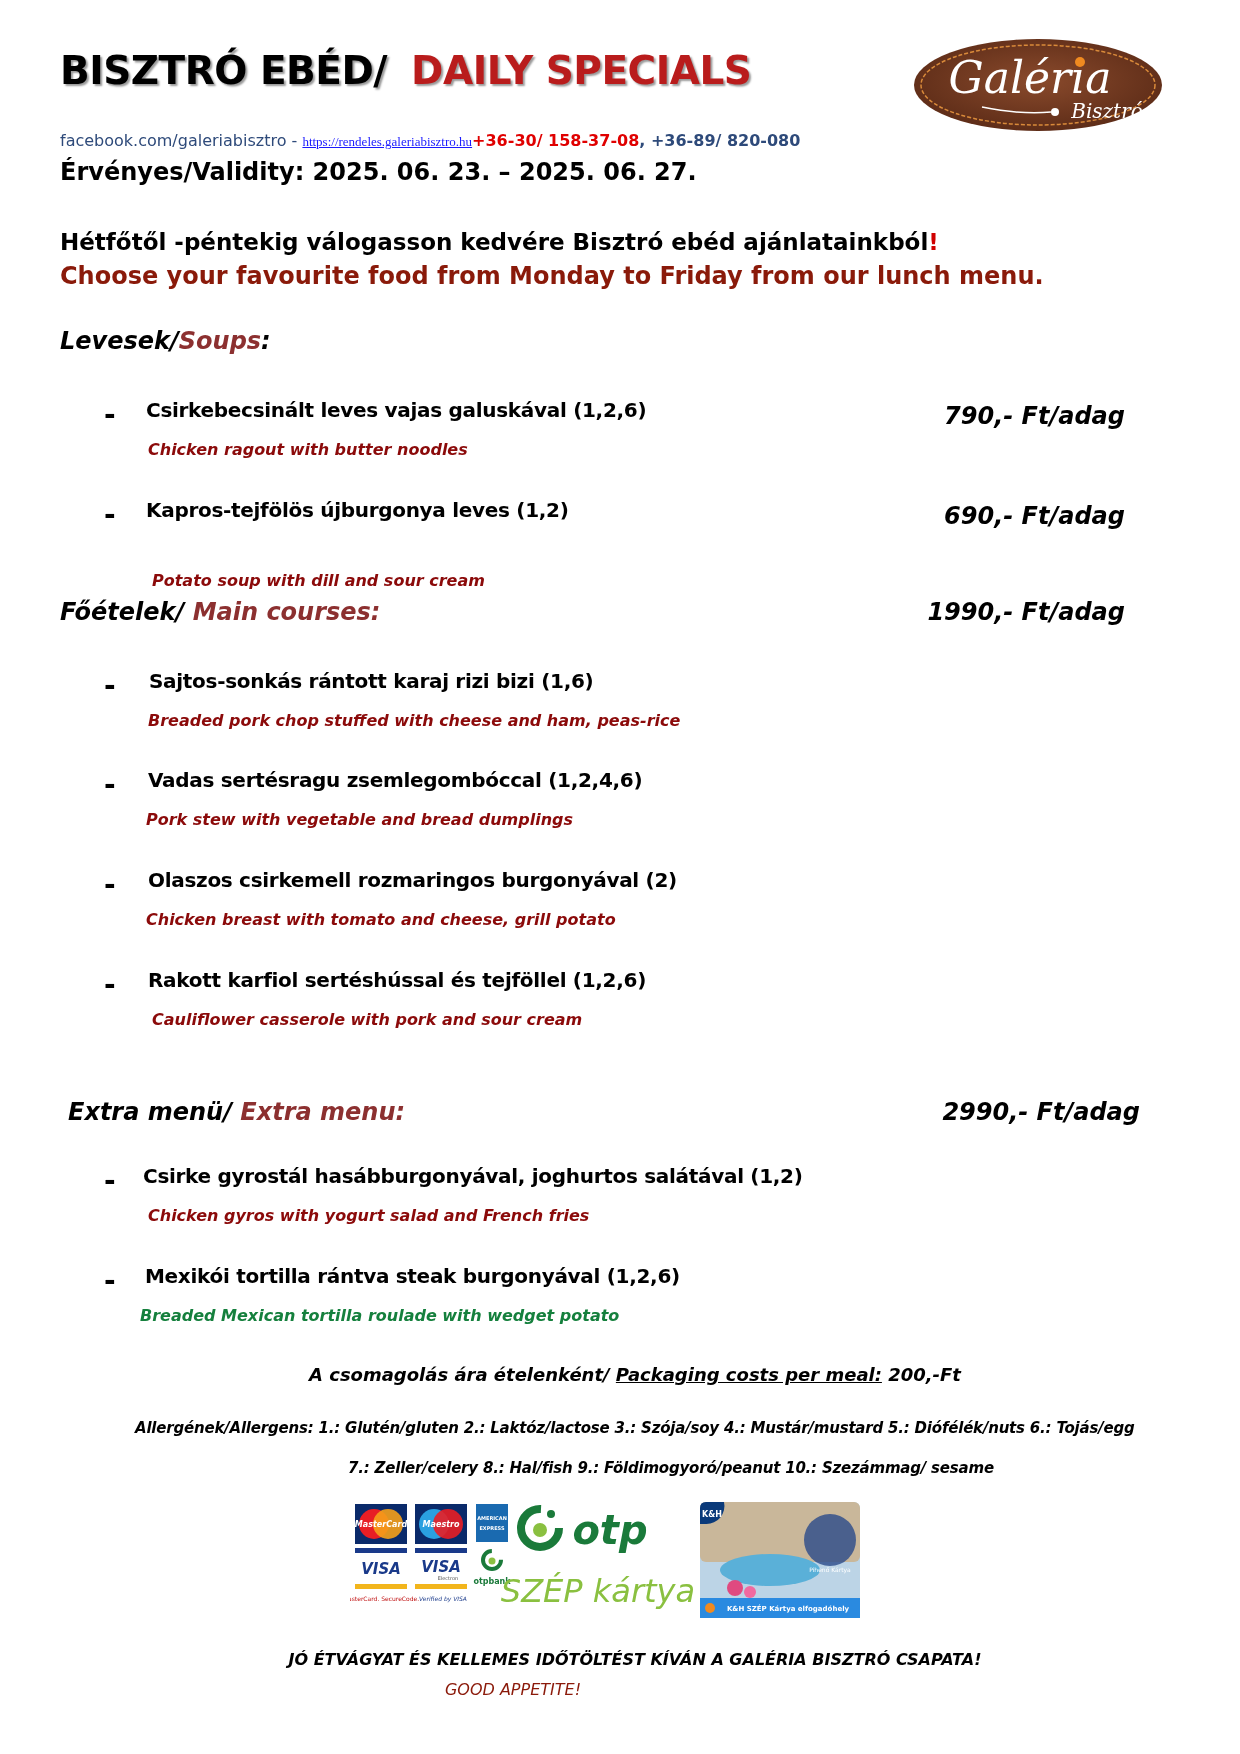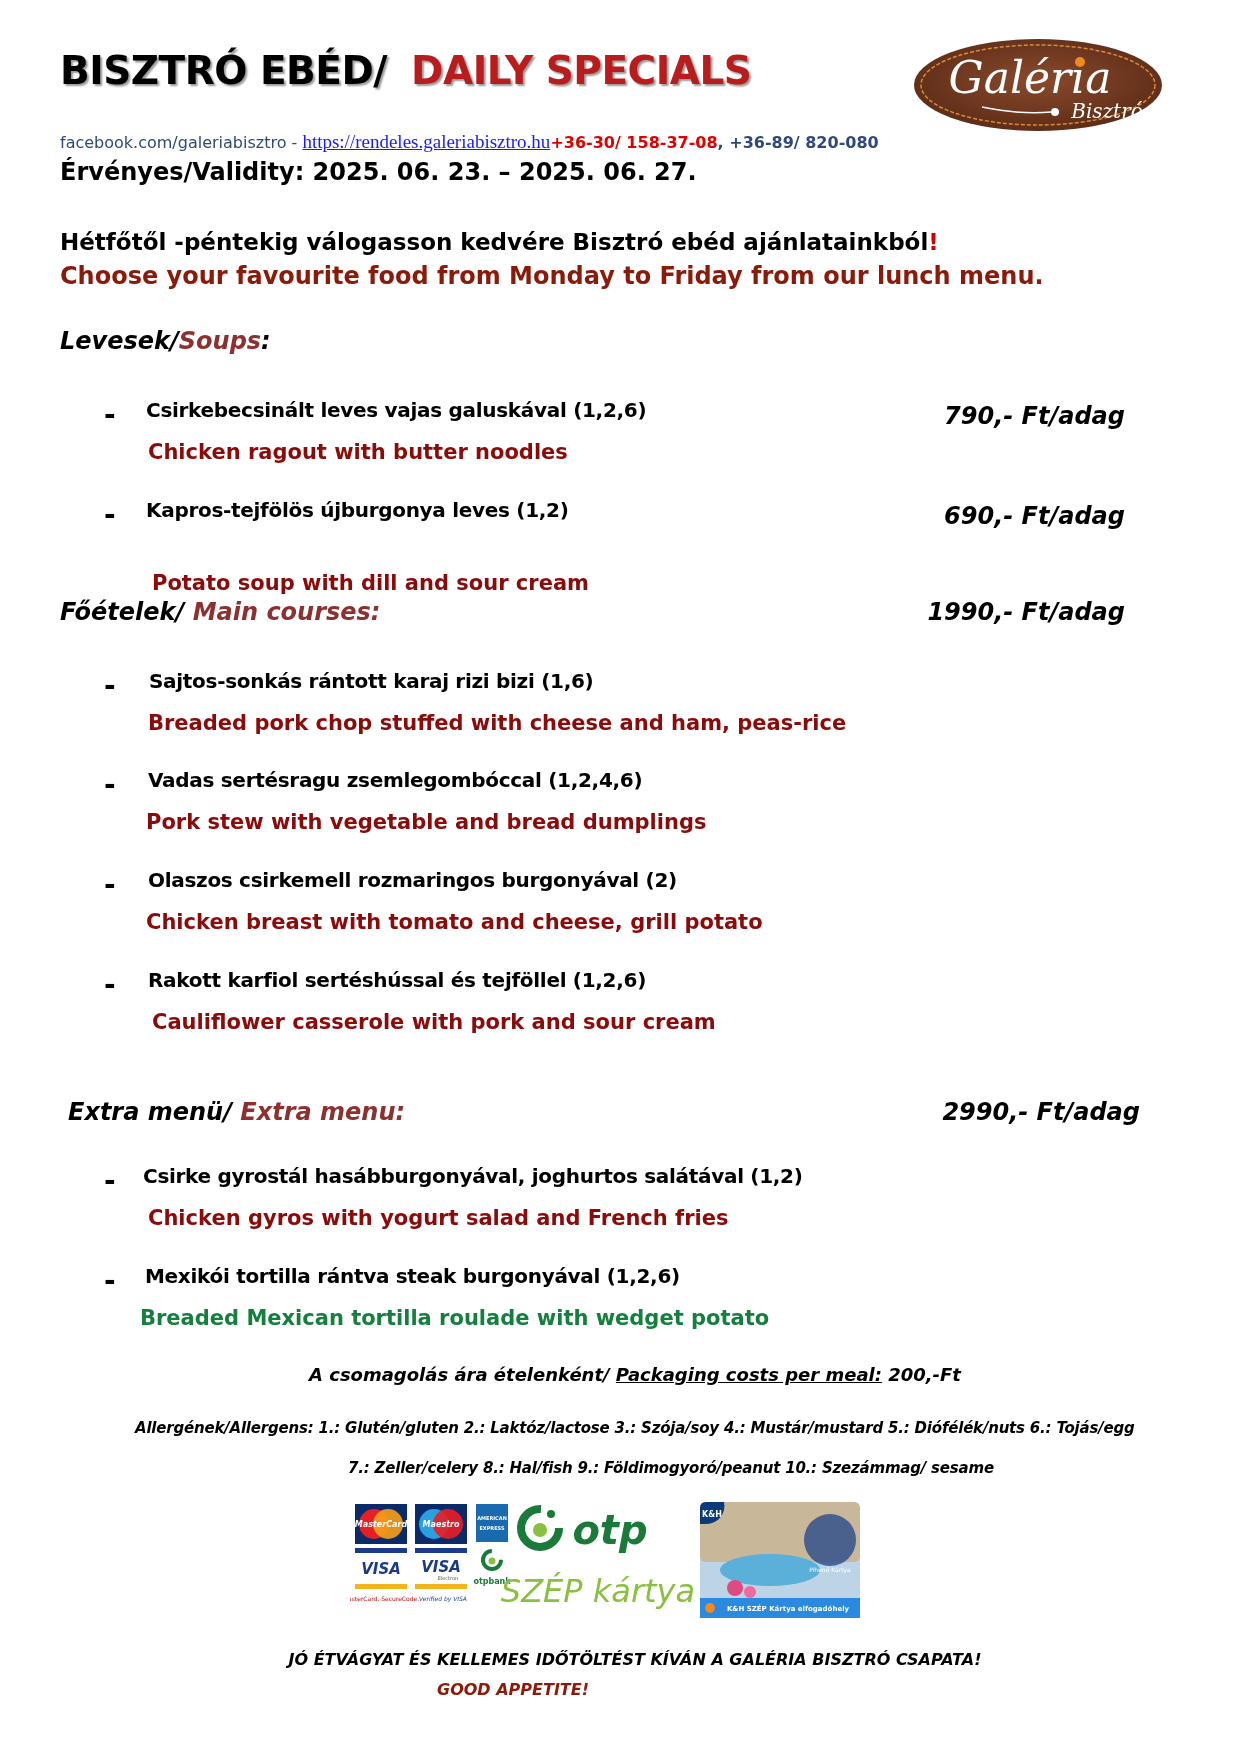--- a/index.html
+++ b/index.html
@@ -7,49 +7,49 @@
     body { position: relative; font-family: "DejaVu Sans", sans-serif; color: #000; }
     .abs { position: absolute; white-space: nowrap; }
 
     .title { left: 60px; top: 48px; font-size: 39px; font-weight: bold; letter-spacing: -0.5px;
              text-shadow: 2px 2px 2px #9a9a9a; }
     .title .red { color: #b91c1c; margin-left: 24px; }
 
     .logo { left: 912px; top: 35px; width: 252px; height: 100px; }
 
     .contact { left: 60px; top: 131px; font-size: 16px; color: #2e4a7a; }
-    .contact .link { font-family: "Liberation Serif", serif; font-size: 19px; color: #1a1aff; text-decoration: underline; }
+    .contact .link { font-family: "Liberation Serif", serif; font-size: 13px; color: #1a1aff; text-decoration: underline; }
     .contact .phone-red { color: #e00000; font-weight: bold; }
     .contact .phone-blue { color: #2e4a7a; font-weight: bold; }
     .contact .sep { color: #2e4a7a; }
 
     .validity { left: 60px; top: 158px; font-size: 24px; font-weight: bold; }
 
     .intro-hu { left: 60px; top: 229px; font-size: 23px; font-weight: bold; }
     .intro-hu .excl { color: #d00000; }
     .intro-en { left: 60px; top: 262px; font-size: 24px; font-weight: bold; color: #8a1a0a; }
 
     .section { font-size: 24px; font-weight: bold; font-style: italic; }
     .section .en { color: #8c3030; text-align: center; }
     .price { font-size: 24px; font-weight: bold; font-style: italic; text-align: right; }
 
     .item-dash { font-size: 28px; font-weight: bold; }
     .item-hu { font-size: 20px; font-weight: bold; letter-spacing: -0.3px; }
-    .item-en { font-size: 21px; font-weight: bold; color: #8b0a0a; }
+    .item-en { font-size: 16px; font-weight: bold; color: #8b0a0a; font-style: italic; }
     .item-en.soft { color: #15803d; }
 
     .pack { left: 0; width: 1240px; top: 1364px; text-align: center; font-size: 18px; font-weight: bold; font-style: italic; padding-left: 30px; }
     .pack .red { color: #000000; text-decoration: underline; }
 
     .allergen { font-size: 15px; font-weight: bold; font-style: italic; letter-spacing: -0.2px; }
 
     .payments { left: 350px; top: 1500px; width: 600px; height: 130px; }
 
     .footer1 { left: 0; width: 1240px; top: 1650px; text-align: center; font-size: 16px; font-weight: bold; font-style: italic; padding-left: 30px; }
-    .footer2 { left: 0; width: 996px; top: 1680px; text-align: center; font-size: 16px; font-weight: bold; font-style: italic; color: #8b1a0a; padding-left: 30px; }
+    .footer2 { left: 0; width: 996px; top: 1680px; text-align: center; font-size: 16px; font-weight: normal; font-style: italic; color: #8b1a0a; padding-left: 30px; }
   </style>
 </head>
 <body>
 
 <div class="abs title">
   <span>BISZTRÓ EBÉD/</span><span class="red">DAILY SPECIALS</span>
 </div>
 
 <div class="abs logo">
   <svg width="252" height="100" viewBox="0 0 252 100">

